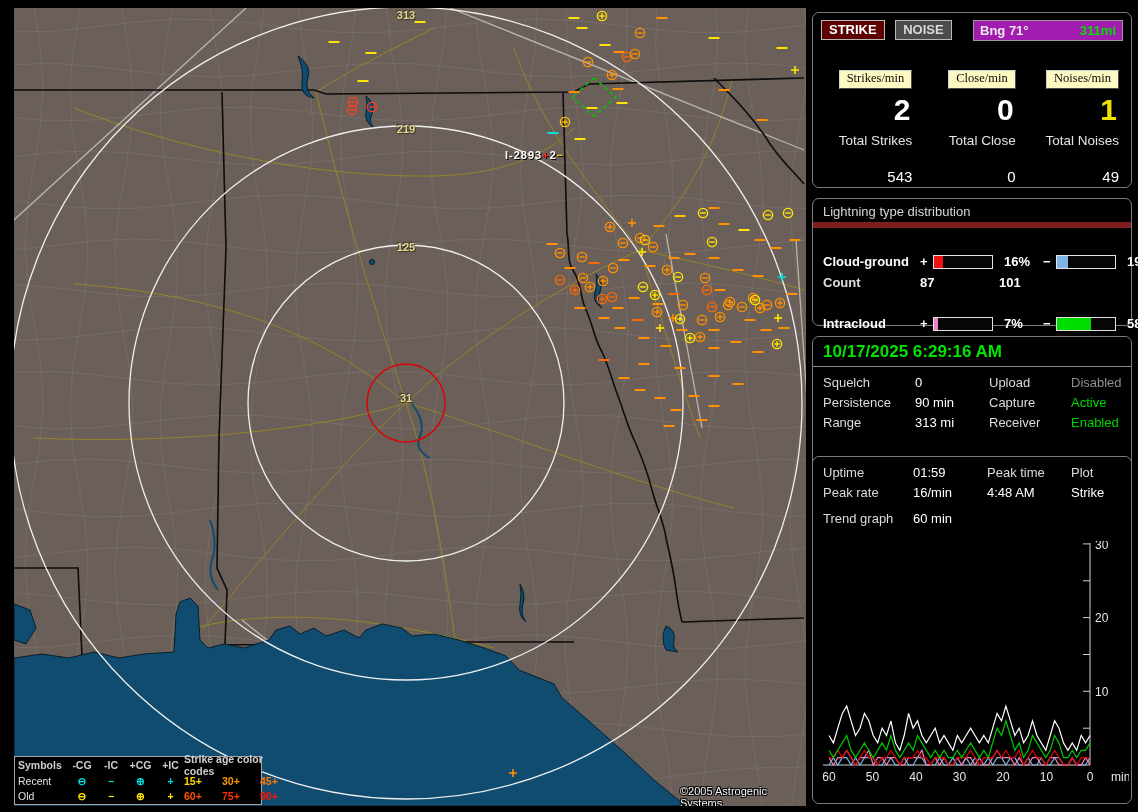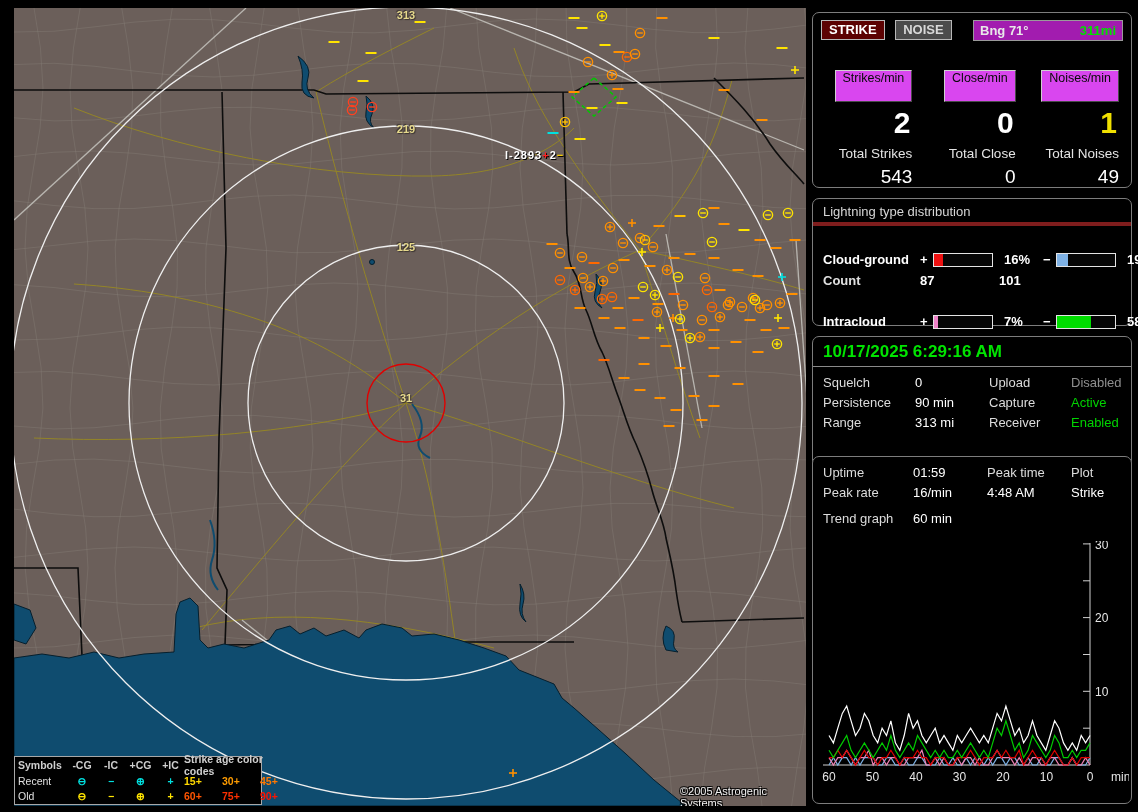--- a/index.html
+++ b/index.html
@@ -34,28 +34,28 @@
   .sqbtn{display:inline-block;font-size:13px;font-weight:bold;padding:1px 7px 2px;
          border:1px solid #b8b8b8;margin-right:6px;cursor:default;}
   #btn-strike{background:#5c0202;color:#ffffff;}
   #btn-noise{background:#4c4c4c;color:#d8d8d8;}
   #bng-box{position:absolute;right:0;top:0;width:136px;height:19px;background:#a21caf;
            border:1px solid #9a9a9a;display:flex;justify-content:space-between;align-items:center;
            padding:0 6px;font-size:13px;font-weight:bold;}
   #bng-box .rng{color:#00e000;}
   .cols{display:grid;grid-template-columns:1fr 1fr 1fr;gap:0 16px;padding:0 12px;margin-top:24px;}
   .cols .col{text-align:right;}
-  .chip{display:inline-block;background:#d946ef;color:#0a0a0a;font-size:12.5px;padding:0px 7px 16px;
+  .chip{display:inline-block;background:#fef9c3;color:#0a0a0a;font-size:12.5px;padding:0px 7px 2px;
         border-top:1px solid #cfcfcf;border-left:1px solid #cfcfcf;
-        border-right:1px solid #4a4a4a;border-bottom:1px solid #4a4a4a;}
+        border-right:1px solid #4a4a4a;border-bottom:1px solid #4a4a4a;font-family:Liberation Serif, serif;}
   .bignum{font-size:30px;font-weight:bold;line-height:34px;margin:4px 2px 6px 0;color:#fff;}
   .bignum.noise{color:#f0e000;}
   .tot-label{font-size:13.5px;color:#e4e4e4;}
-  .tot-val{font-size:19px;color:#fff;margin-top:5px;}
-  .dist-title{font-size:13px;color:#d6d6d6;padding:5px 10px 3px;border-bottom:4px solid #7f1d1d;}
+  .tot-val{font-size:15px;color:#fff;margin-top:20px;}
+  .dist-title{font-size:13px;color:#d6d6d6;padding:5px 10px 3px;border-bottom:6px solid #7f1d1d;}
   .dist-row{display:grid;grid-template-columns:97px 13px 66px 44px 13px 66px 38px;
             align-items:center;padding:0 0 0 10px;margin-top:26px;font-size:13px;}
   .dist-row .lbl{font-weight:bold;color:#fff;}
   .dist-row .sign{font-weight:bold;color:#fff;}
   .bar{height:12px;border:1px solid #e4e4e4;background:#060606;width:58px;}
   .bar .fill{height:100%;}
   .pct{font-weight:bold;color:#fff;padding-left:5px;}
   .count-row{display:grid;grid-template-columns:97px 79px 123px;padding-left:10px;margin-top:6px;font-size:13px;}
   .count-row .c-lbl{color:#e0e0e0;font-weight:bold;}
   .count-row b{color:#fff;}

